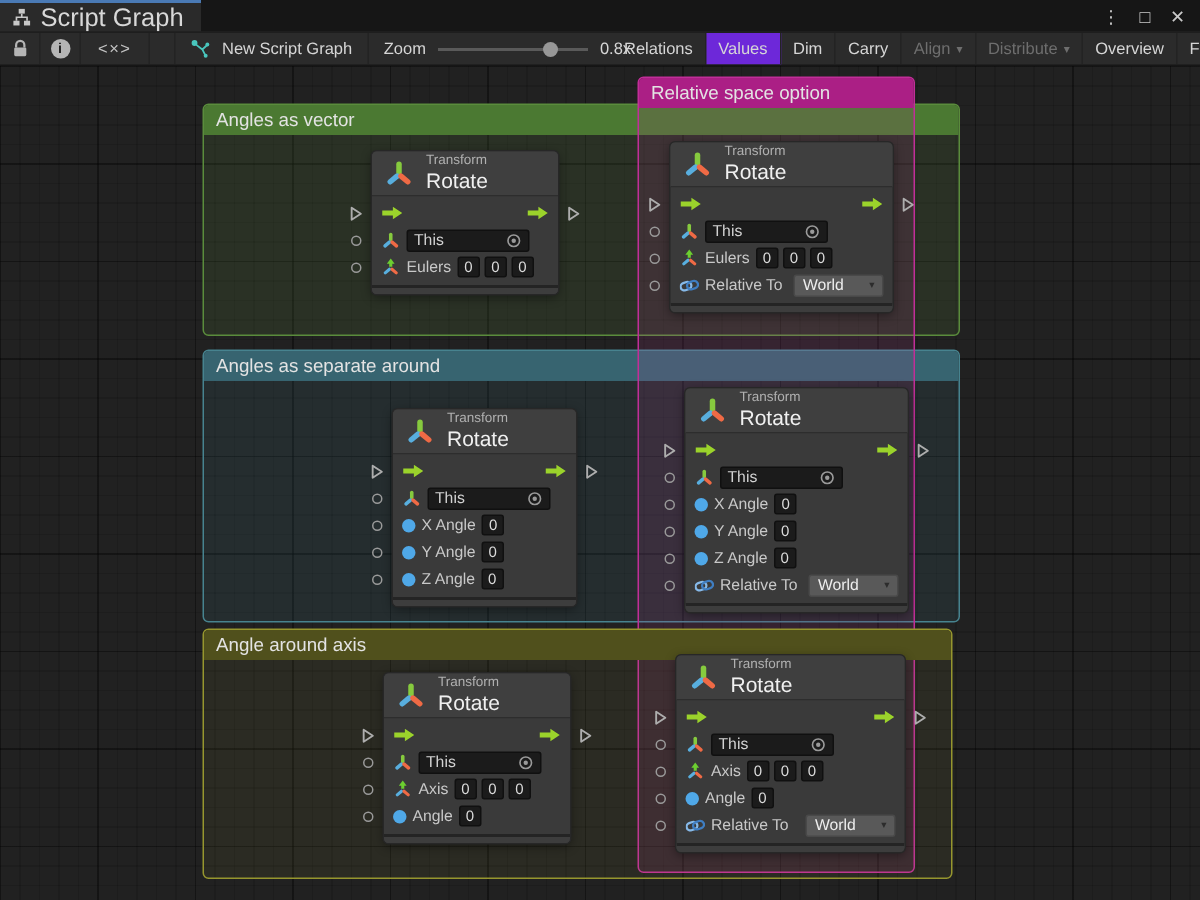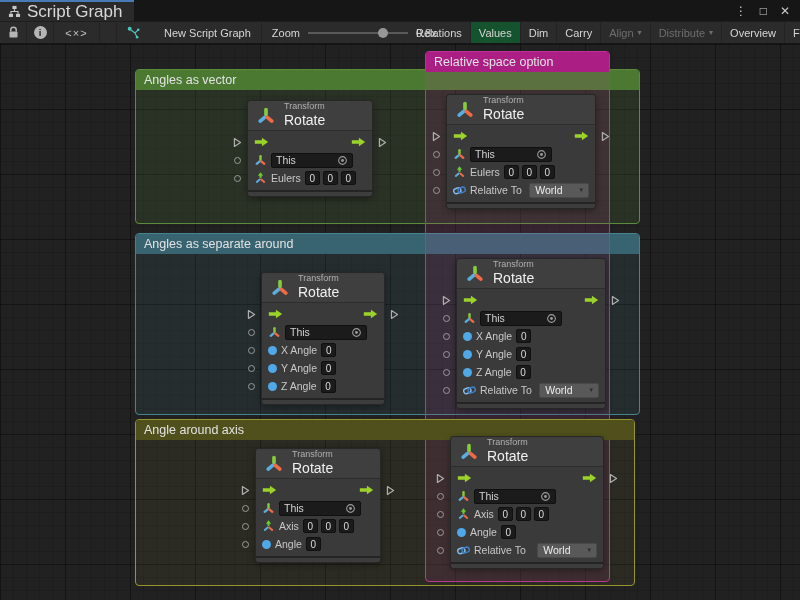--- a/index.html
+++ b/index.html
@@ -17,25 +17,25 @@
                   color:#c9c9c9; font-size:12px; }
   .win-controls span { cursor:default; }
 
   
   .toolbar { position:relative; height:23px; background:#2b2b2b;
              border-top:1px solid #1e1e1e; border-bottom:1px solid #161616;
              display:flex; align-items:stretch; font-size:11px; color:#d6d6d6;
              overflow:hidden; }
   .tbtn { display:flex; align-items:center; justify-content:center; gap:4px;
           padding:0 8px; border-right:1px solid #232323; white-space:nowrap; }
-  .tbtn.active { background:#14532d; }
+  .tbtn.active { background:#6d28d9; }
   .tbtn.disabled { color:#6e6e6e; }
   .tbtn.iconbtn { width:27px; padding:0; }
   .codebtn { width:46px; color:#c2c2c2; letter-spacing:1px; }
-  .newgraph { margin-left:16px; border-left:1px solid #232323; padding:0 10px; gap:24px; }
+  .newgraph { margin-left:16px; border-left:1px solid #232323; padding:0 10px; gap:8px; }
   .zoom-area { display:flex; align-items:center; gap:8px; padding:0 10px; }
   .slider { width:100px; height:2px; background:#5a5a5a; position:relative; }
   .slider-handle { position:absolute; left:70%; top:-4px; width:10px; height:10px;
                    border-radius:50%; background:#979797; }
   .toolbar-right { position:absolute; left:408px; top:0; height:100%; display:flex; }
   .caret { font-size:8px; }
 
   
   .canvas { position:absolute; top:44px; left:0; width:800px; height:556px;
             background-color:#212121;

